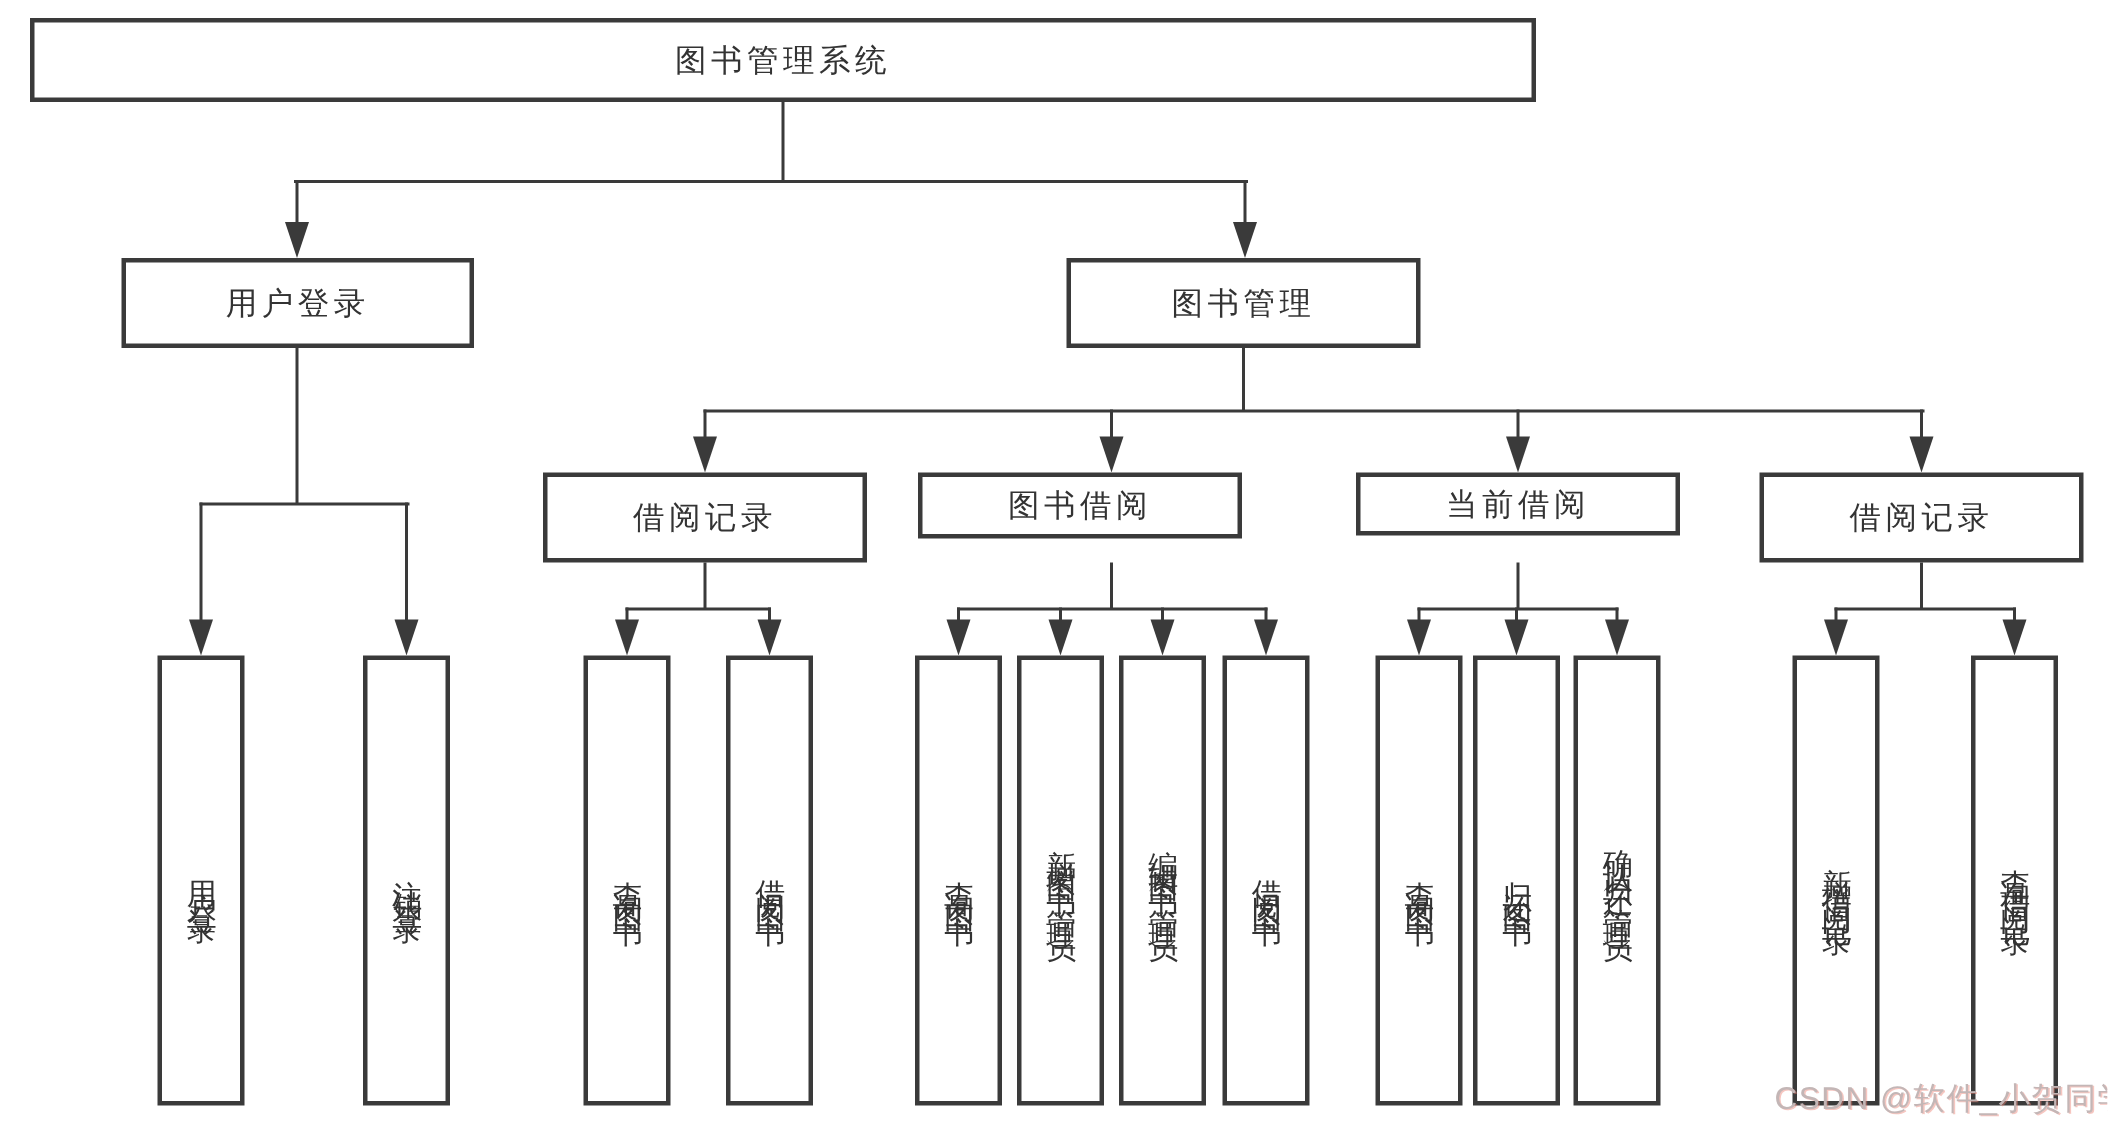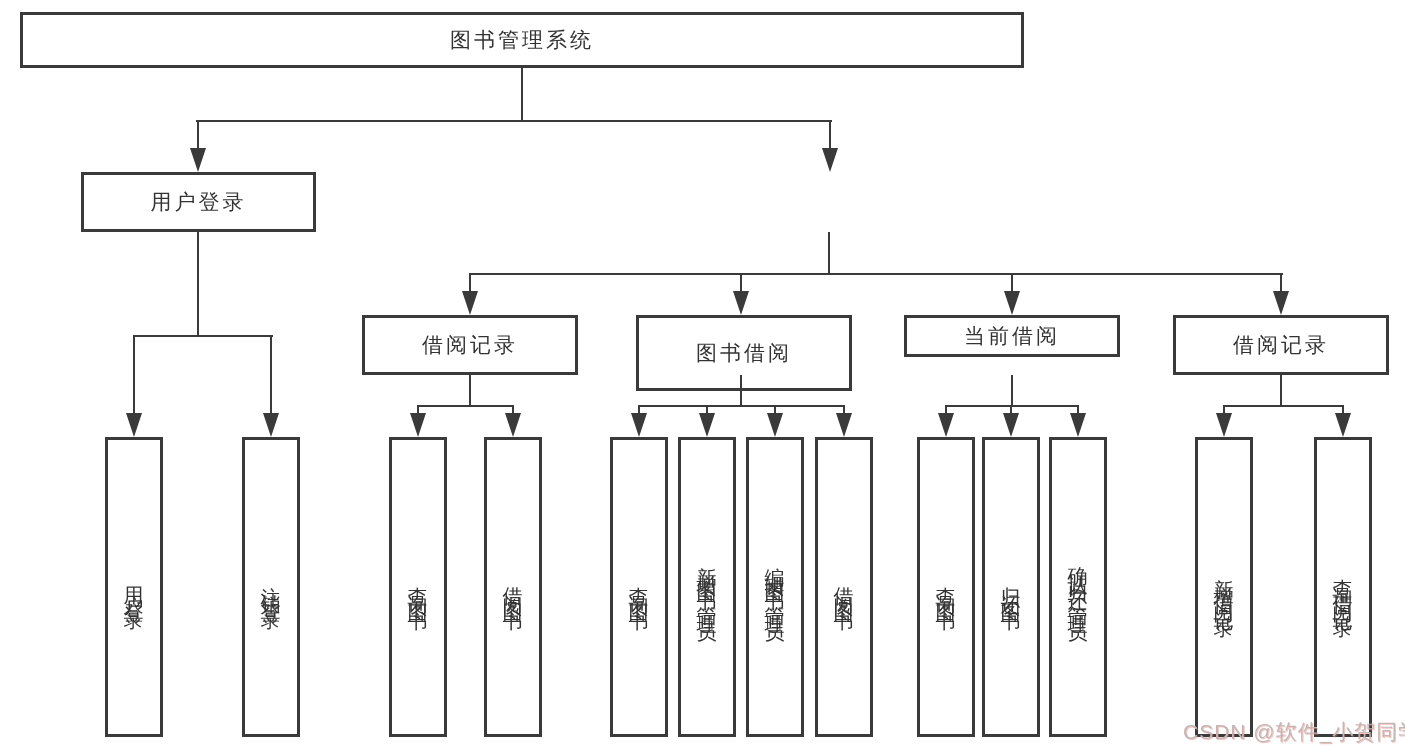--- a/index.html
+++ b/index.html
@@ -29,41 +29,42 @@
   <div class="box" style="left:20px;top:12px;width:1004px;height:56px">图书管理系统</div>
 
   <div class="vline" style="left:521px;top:68px;height:53px"></div>
   <div class="hline" style="left:196px;top:120px;width:636px"></div>
   <div class="vline" style="left:197px;top:120px;height:30px"></div>
   <div class="arrow" style="left:190px;top:148px"></div>
   <div class="vline" style="left:829px;top:120px;height:30px"></div>
   <div class="arrow" style="left:822px;top:148px"></div>
 
   <div class="box" style="left:81px;top:172px;width:235px;height:60px">用户登录</div>
+  <div class="box" style="left:711px;top:172px;width:236px;height:60px">图书管理</div>
 
   <div class="vline" style="left:197px;top:232px;height:104px"></div>
   <div class="hline" style="left:133px;top:335px;width:140px"></div>
   <div class="vline" style="left:133px;top:335px;height:80px"></div>
   <div class="arrow" style="left:126px;top:413px"></div>
   <div class="vline" style="left:270px;top:335px;height:80px"></div>
   <div class="arrow" style="left:263px;top:413px"></div>
 
   <div class="vline" style="left:828px;top:232px;height:42px"></div>
   <div class="hline" style="left:469px;top:273px;width:814px"></div>
   <div class="vline" style="left:469px;top:273px;height:20px"></div>
   <div class="arrow" style="left:462px;top:291px"></div>
   <div class="vline" style="left:740px;top:273px;height:20px"></div>
   <div class="arrow" style="left:733px;top:291px"></div>
   <div class="vline" style="left:1011px;top:273px;height:20px"></div>
   <div class="arrow" style="left:1004px;top:291px"></div>
   <div class="vline" style="left:1280px;top:273px;height:20px"></div>
   <div class="arrow" style="left:1273px;top:291px"></div>
 
   <div class="box" style="left:362px;top:315px;width:216px;height:60px">借阅记录</div>
-  <div class="box" style="left:636px;top:315px;width:216px;height:76px">图书借阅</div>
+  <div class="box" style="left:612px;top:315px;width:216px;height:44px">图书借阅</div>
   <div class="box" style="left:904px;top:315px;width:216px;height:42px">当前借阅</div>
   <div class="box" style="left:1173px;top:315px;width:216px;height:60px">借阅记录</div>
 
   <div class="vline" style="left:469px;top:375px;height:31px"></div>
   <div class="vline" style="left:740px;top:375px;height:31px"></div>
   <div class="vline" style="left:1011px;top:375px;height:31px"></div>
   <div class="vline" style="left:1280px;top:375px;height:31px"></div>
   <div class="hline" style="left:417px;top:405px;width:97px"></div>
   <div class="hline" style="left:638px;top:405px;width:207px"></div>
   <div class="hline" style="left:945px;top:405px;width:134px"></div>

